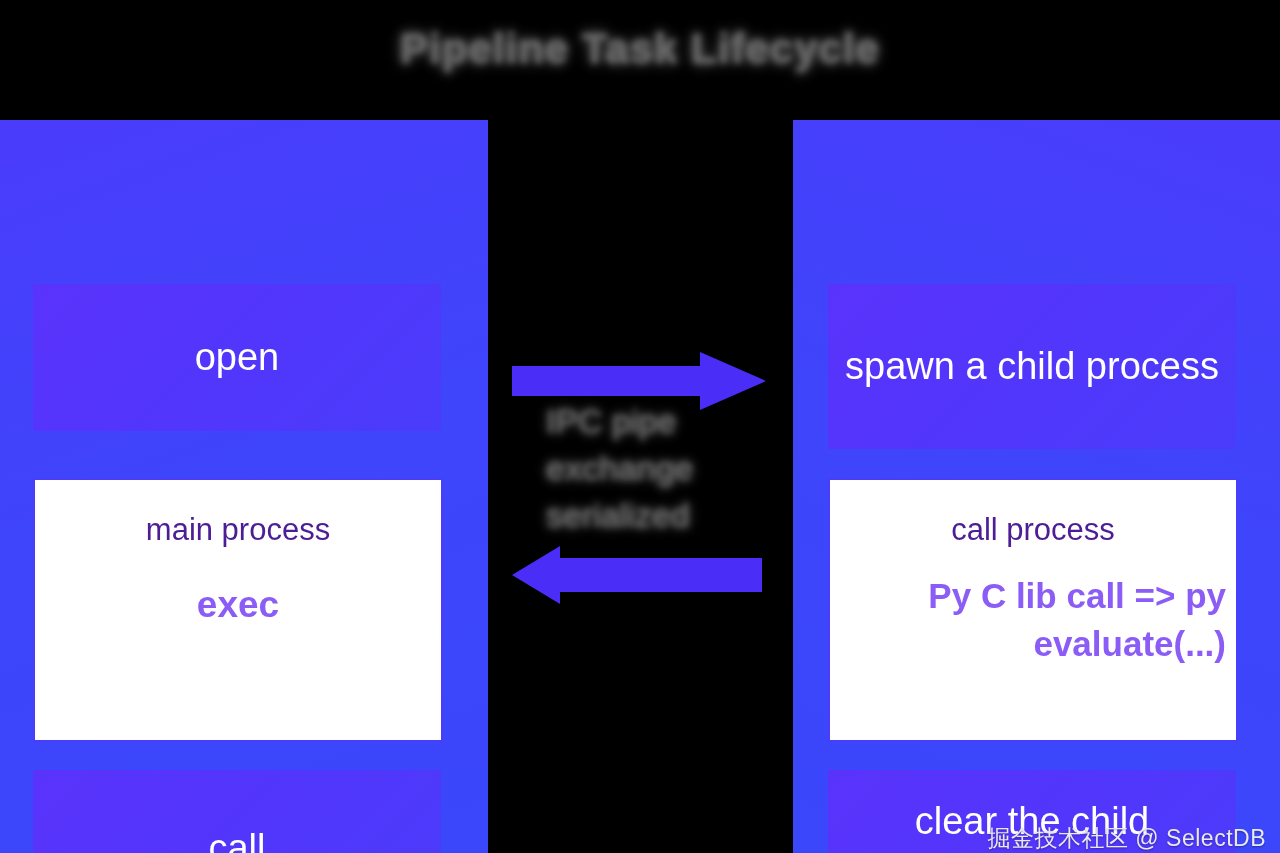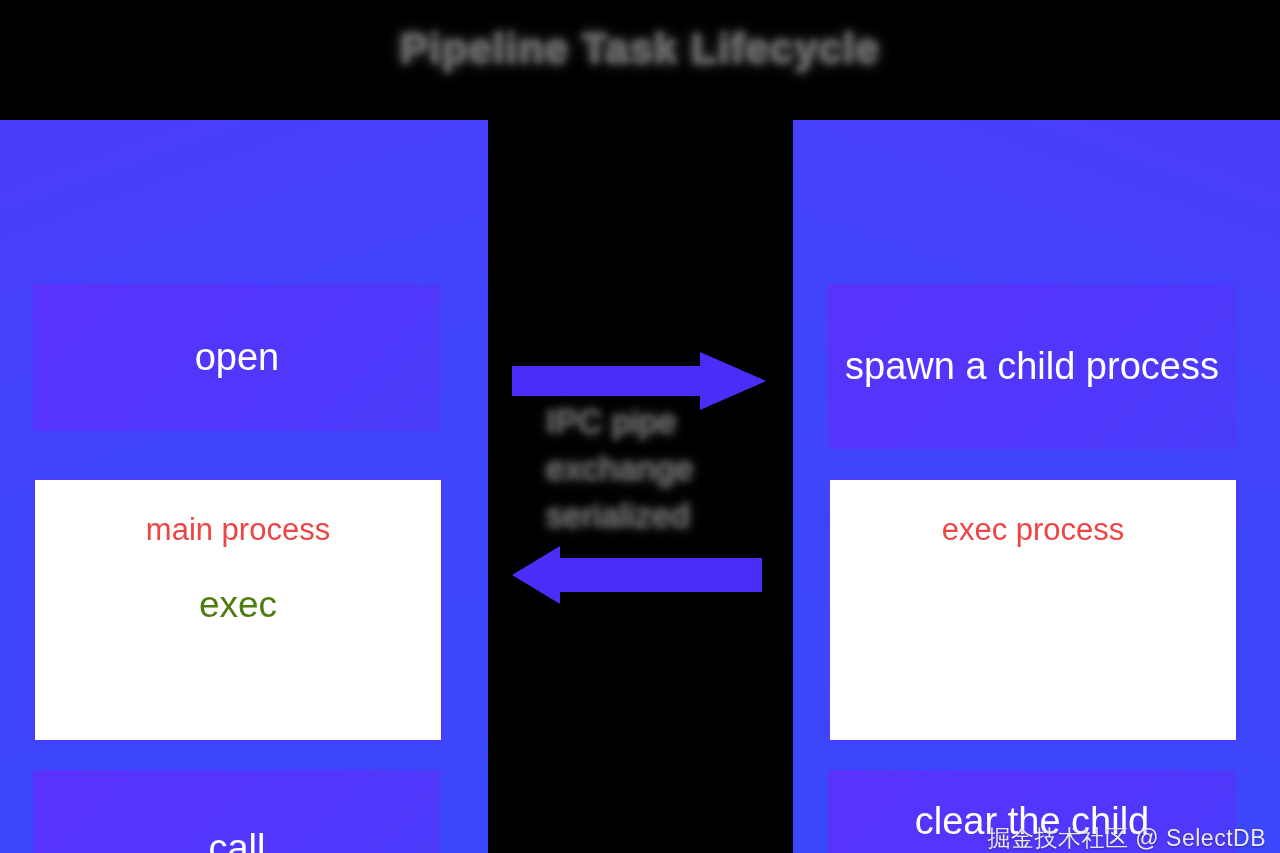--- a/index.html
+++ b/index.html
@@ -100,30 +100,30 @@
     display: flex;
     flex-direction: column;
     align-items: center;
     padding-top: 30px;
   }
   #card-main  { left: 33px;  top: 358px; width: 410px; height: 264px; }
   #card-child { left: 35px;  top: 358px; width: 410px; height: 264px; }
 
   .card-title {
     font-size: 31px;
-    color: #ef4444;
+    color: #4c1d95;
     font-weight: 400;
     line-height: 1.3;
     text-align: right;
   }
   .card-body {
     margin-top: 22px;
     font-size: 35px;
-    color: #4d7c0f;
-    font-weight: 400;
+    color: #8b5cf6;
+    font-weight: 700;
     line-height: 1.35;
     text-align: right;
     padding: 0 10px;
   }
   #card-main .card-body { font-size: 37px; margin-top: 30px; }
 
   
   .arrow {
     position: absolute;
     height: 58px;
@@ -198,21 +198,22 @@
 
   </div>
 
   <div class="panel panel-right">
 
     <div class="tile" id="tile-spawn">
       <span class="tile-text">spawn a child process</span>
     </div>
 
     <div class="card" id="card-child">
-      <div class="card-title">exec process</div>
+      <div class="card-title">call process</div>
+      <div class="card-body">Py C lib call =&gt; py evaluate(...)</div>
     </div>
 
     <div class="tile" id="tile-clear">
       <span class="tile-text">clear the child evaluate</span>
     </div>
 
     <div class="watermark">掘金技术社区 @ SelectDB</div>
   </div>
 
   <div class="arrow" id="arrow-right">

